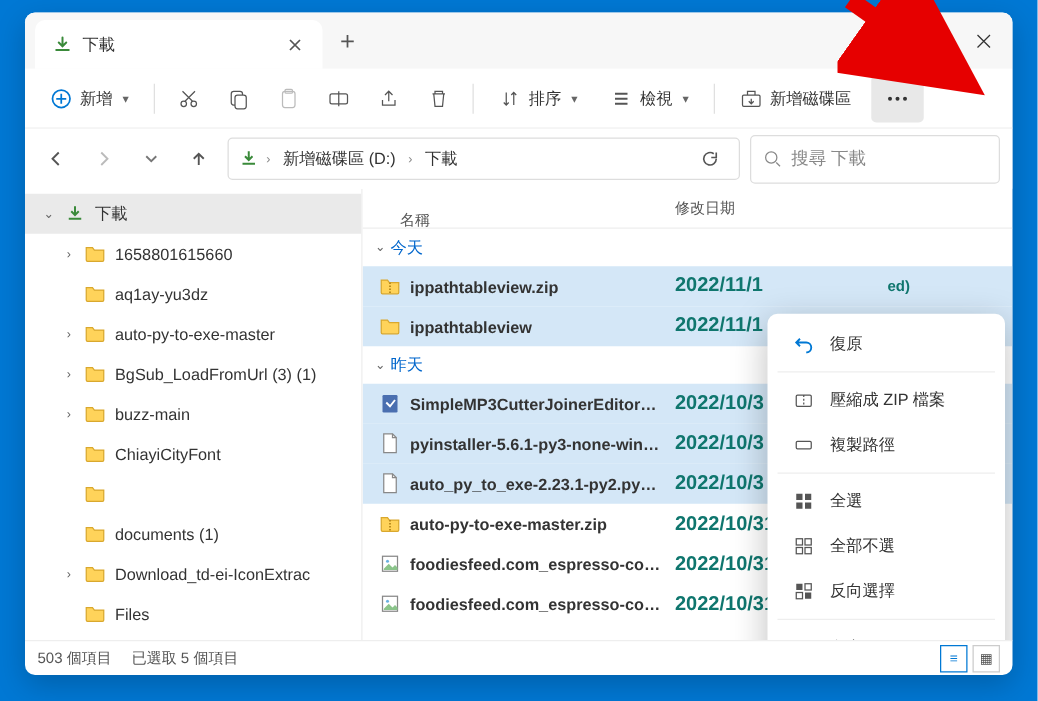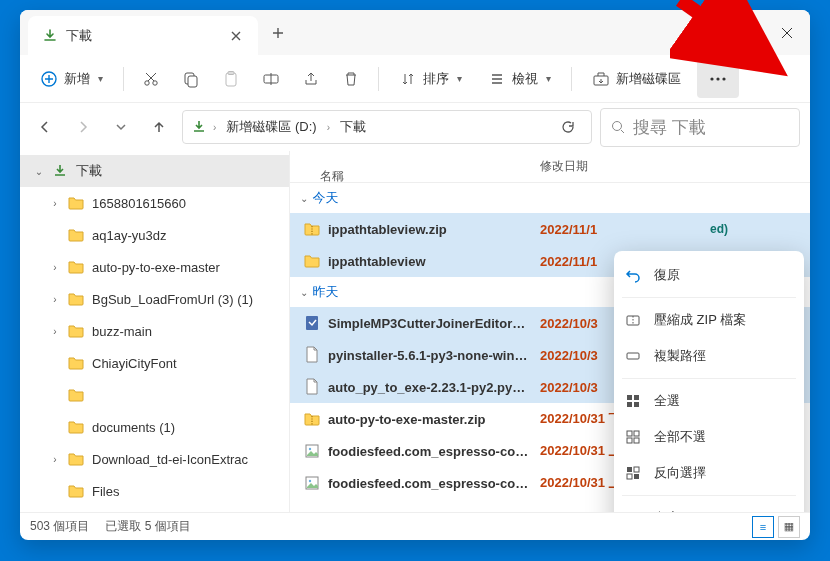--- a/index.html
+++ b/index.html
@@ -20,21 +20,21 @@
 .tbtn.more { background: #e8e8e8; border-radius: 4px; padding: 10px 12px; }
 .sep { width: 1px; height: 24px; background: #e0e0e0; margin: 0 4px; }
 .chev { font-size: 10px; color: #666; margin-left: 2px; }
 
 .navrow { height: 48px; display: flex; align-items: center; padding: 0 10px; gap: 8px; background: #fff; }
 .navbtn { width: 30px; height: 30px; display: flex; align-items: center; justify-content: center; color: #666; cursor: pointer; border-radius: 4px; }
 .addrbar { flex: 1; height: 34px; border: 1px solid #ddd; border-radius: 4px; display: flex; align-items: center; padding: 0 8px; gap: 6px; font-size: 13px; color: #333; }
 .addrbar .crumb { padding: 4px 4px; cursor: pointer; }
 .addrbar .gt { color: #888; font-size: 10px; }
 .refresh { margin-left: auto; }
-.searchbox { width: 200px; height: 39px; border: 1px solid #ddd; border-radius: 4px; display: flex; align-items: center; padding: 0 10px; gap: 8px; font-size: 17px; color: #888; }
+.searchbox { width: 200px; height: 39px; border: 1px solid #ddd; border-radius: 4px; display: flex; align-items: center; padding: 0 10px; gap: 8px; font-size: 14px; color: #888; }
 
 .body { flex: 1; display: flex; overflow: hidden; position: relative; }
 .sidebar { width: 270px; border-right: 1px solid #eee; overflow-y: auto; padding: 4px 0; }
 .tree-item { display: flex; align-items: center; height: 32px; padding-right: 8px; font-size: 13px; color: #333; cursor: pointer; }
 .tree-item.active { background: #eaeaea; }
 .tree-item .expand { width: 22px; text-align: center; color: #666; font-size: 10px; }
 .tree-item .fico { width: 20px; height: 20px; margin-right: 6px; display:flex; align-items:center; justify-content:center; }
 .tree-item.depth0 { padding-left: 8px; }
 .tree-item.depth1 { padding-left: 24px; }
 .tree-item .label { flex: 1; white-space: nowrap; overflow: hidden; text-overflow: ellipsis; }
@@ -44,30 +44,30 @@
 .col-name { flex: 1; padding-left: 30px; margin-top: 20px; }
 .col-date { width: 170px; }
 .col-type { width: 100px; }
 .filelist { flex: 1; overflow-y: auto; }
 .group { padding: 6px 10px; font-size: 13px; color: #0066cc; display: flex; align-items: center; gap: 4px; }
 .group .gexp { font-size: 10px; color: #666; }
 .file-row { height: 32px; display: flex; align-items: center; font-size: 13px; color: #333; cursor: pointer; font-weight: bold; }
 .file-row.sel { background: #d4e7f7; }
 .file-row .fico { width: 20px; height: 20px; margin: 0 6px 0 12px; display:flex;align-items:center;justify-content:center; }
 .file-row .fname { flex: 1; white-space: nowrap; overflow: hidden; text-overflow: ellipsis; padding-right: 8px; }
-.file-row .fdate { width: 170px; color: #c2410c; font-size: 13px; white-space: nowrap; overflow: hidden; }
+.file-row .fdate { width: 170px; color: #0f766e; font-size: 16px; white-space: nowrap; overflow: hidden; }
 .file-row .ftype { width: 100px; color: #0f766e; font-size: 12px; white-space: nowrap; overflow: hidden; }
 
 .status { height: 28px; border-top: 1px solid #eee; display: flex; align-items: center; padding: 0 10px; font-size: 12px; color: #555; gap: 16px; }
 .viewtoggle { margin-left: auto; display: flex; gap: 4px; }
 .viewtoggle div { width: 22px; height: 22px; border: 1px solid #ccc; display: flex; align-items: center; justify-content: center; font-size: 11px; color: #555; }
 .viewtoggle div.act { border-color: #0078d4; color: #0078d4; }
 
 .ctxmenu { position: absolute; top: 100px; right: 6px; width: 190px; background: #fff; border-radius: 8px; box-shadow: 0 8px 28px rgba(0,0,0,0.25); padding: 6px 0; z-index: 50; }
-.ctxitem { height: 36px; display: flex; align-items: center; padding: 0 10px; gap: 12px; font-size: 13px; color: #333; cursor: pointer; }
+.ctxitem { height: 36px; display: flex; align-items: center; padding: 0 20px; gap: 12px; font-size: 13px; color: #333; cursor: pointer; }
 .ctxsep { height: 1px; background: #eee; margin: 4px 8px; }
 .ctxitem .cico { width: 18px; height: 18px; display: flex; align-items: center; justify-content: center; color: #555; }
 .ctxitem.undo .cico { color: #0078d4; }
 
 .arrow { position: absolute; top: 0px; right: 40px; z-index: 100; }
 
 svg { display: block; }
 </style>
 </head>
 <body>

